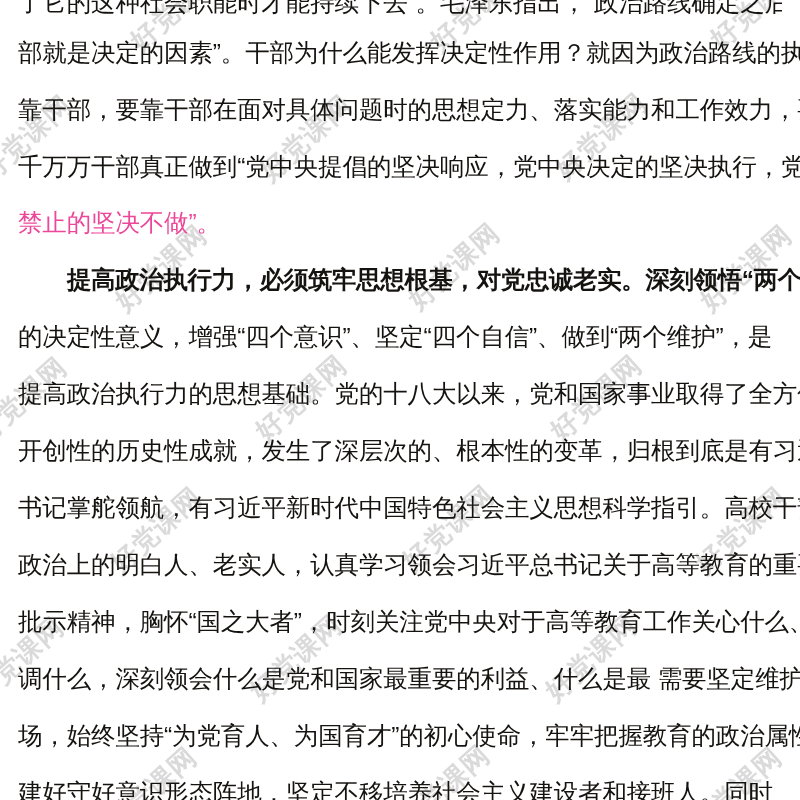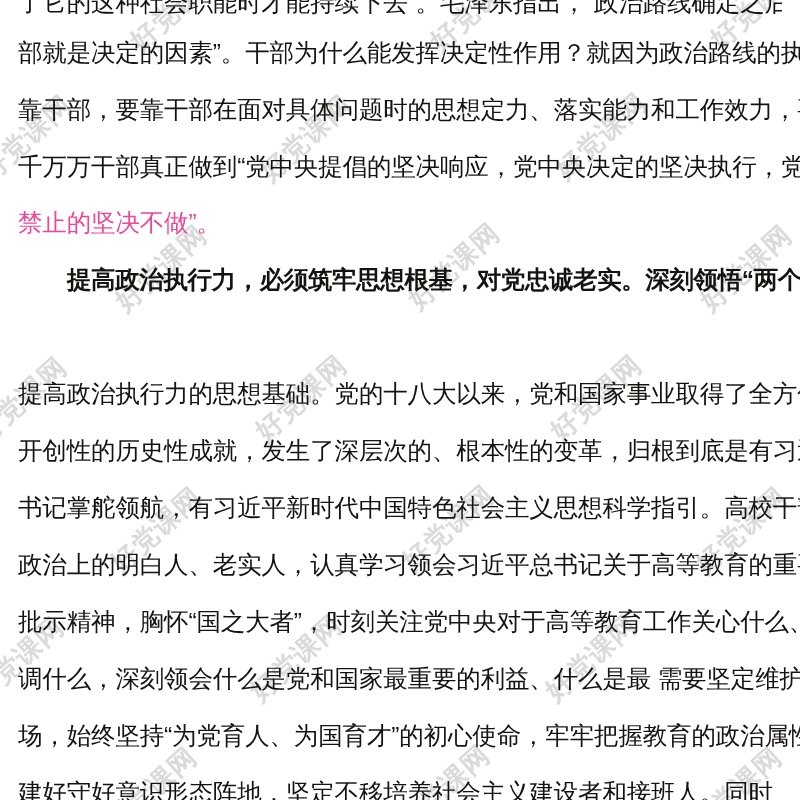--- a/index.html
+++ b/index.html
@@ -111,20 +111,21 @@
       <div class="watermark-mark" style="left: 680px; top: 772px; color: rgb(217, 217, 217); transform: rotate(-42deg);">好党课网</div>
     </div>
 
   <div id="text-layer">
       <div class="doc-line clip-top" style="top: -14px; color: rgb(21, 19, 15);">了它的这种社会职能时才能持续下去”。毛泽东指出，“政治路线确定之后，干</div>
       <div class="doc-line" style="top: 36px; color: rgb(21, 19, 15);">部就是决定的因素”。干部为什么能发挥决定性作用？就因为政治路线的执行要</div>
       <div class="doc-line" style="top: 93px; color: rgb(21, 19, 15);">靠干部，要靠干部在面对具体问题时的思想定力、落实能力和工作效力，要靠千</div>
       <div class="doc-line" style="top: 150px; color: rgb(21, 19, 15);">千万万干部真正做到“党中央提倡的坚决响应，党中央决定的坚决执行，党中央</div>
       <div class="doc-line" style="top: 206px; color: #ec4899;">禁止的坚决不做”。</div>
       <div class="doc-line bold" style="top: 263px; color: rgb(21, 19, 15);">提高政治执行力，必须筑牢思想根基，对党忠诚老实。深刻领悟“两个确立”</div>
+      <div class="doc-line" style="top: 320px; color: rgb(21, 19, 15);">的决定性意义，增强“四个意识”、坚定“四个自信”、做到“两个维护”，是</div>
       <div class="doc-line" style="top: 377px; color: rgb(21, 19, 15);">提高政治执行力的思想基础。党的十八大以来，党和国家事业取得了全方位的、</div>
       <div class="doc-line" style="top: 434px; color: rgb(21, 19, 15);">开创性的历史性成就，发生了深层次的、根本性的变革，归根到底是有习近平总</div>
       <div class="doc-line" style="top: 491px; color: rgb(21, 19, 15);">书记掌舵领航，有习近平新时代中国特色社会主义思想科学指引。高校干部要做</div>
       <div class="doc-line" style="top: 548px; color: rgb(21, 19, 15);">政治上的明白人、老实人，认真学习领会习近平总书记关于高等教育的重要指示</div>
       <div class="doc-line" style="top: 605px; color: rgb(21, 19, 15);">批示精神，胸怀“国之大者”，时刻关注党中央对于高等教育工作关心什么、强</div>
       <div class="doc-line" style="top: 662px; color: rgb(21, 19, 15);">调什么，深刻领会什么是党和国家最重要的利益、什么是最 需要坚定维护的立</div>
       <div class="doc-line" style="top: 719px; color: rgb(21, 19, 15);">场，始终坚持“为党育人、为国育才”的初心使命，牢牢把握教育的政治属性，</div>
       <div class="doc-line clip-bottom" style="top: 776px; color: rgb(21, 19, 15);">建好守好意识形态阵地，坚定不移培养社会主义建设者和接班人。同时，始终坚</div>
     </div>
 

